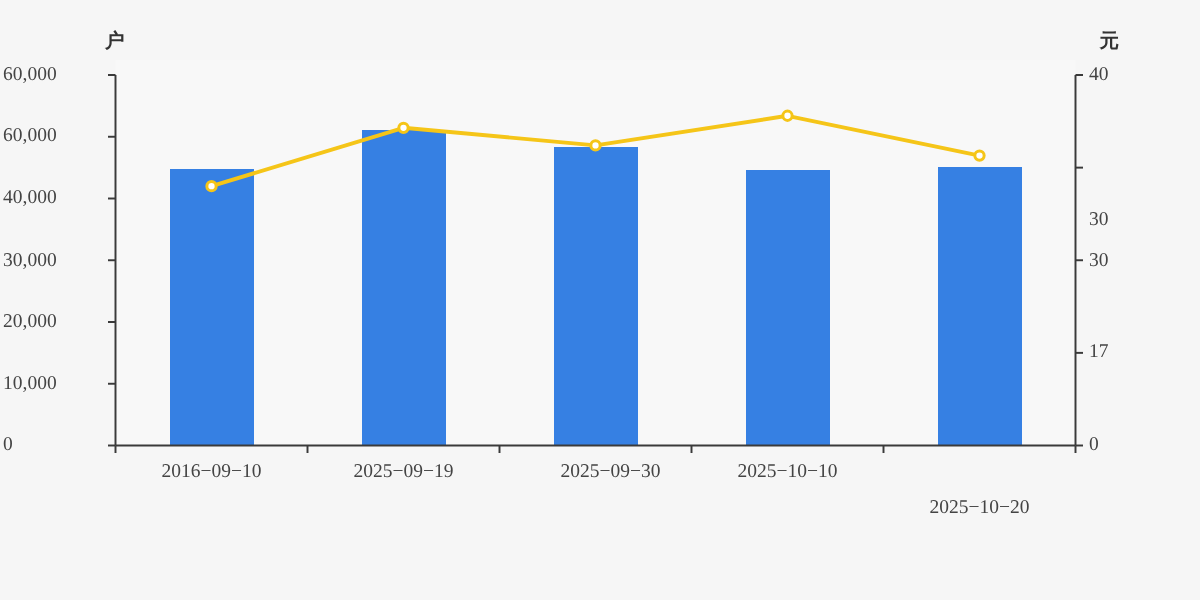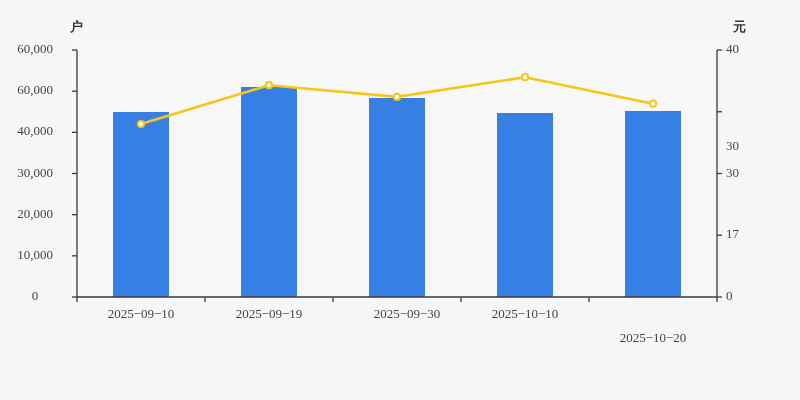--- a/index.html
+++ b/index.html
@@ -29,21 +29,21 @@
   #left-unit { left: 70px; top: 18px; }
   #right-unit { left: 733px; top: 18px; }
 
   .tick-label {
     position: absolute;
     font-size: 13px;
     color: #444444;
     white-space: nowrap;
     font-family: "Liberation Serif", "DejaVu Serif", serif;
   }
-  .tick-label.left  { text-align: center; }
+  .tick-label.left  { text-align: left; }
   .tick-label.right { text-align: left; }
   .tick-label.xcat  { text-align: center; }
   svg.plot {
     position: absolute;
     left: 0;
     top: 0;
     width: 800px;
     height: 400px;
     overflow: visible;
   }
@@ -100,20 +100,20 @@
       <div class="tick-label left" style="left: 2px; top: 205.667px; width: 66px;">20,000</div>
       <div class="tick-label left" style="left: 2px; top: 164.5px; width: 66px;">30,000</div>
       <div class="tick-label left" style="left: 2px; top: 123.333px; width: 66px;">40,000</div>
       <div class="tick-label left" style="left: 2px; top: 82.1667px; width: 66px;">60,000</div>
       <div class="tick-label left" style="left: 2px; top: 41px; width: 66px;">60,000</div>
       <div class="tick-label right" style="left: 726px; top: 288px; width: 50px;">0</div>
       <div class="tick-label right" style="left: 726px; top: 226.25px; width: 50px;">17</div>
       <div class="tick-label right" style="left: 726px; top: 164.5px; width: 50px;">30</div>
       <div class="tick-label right" style="left: 726px; top: 102.75px; width: 50px; margin-top: 35px;">30</div>
       <div class="tick-label right" style="left: 726px; top: 41px; width: 50px;">40</div>
-      <div class="tick-label xcat" style="left: 81px; top: 306px; width: 120px;">2025−09−10</div>
+      <div class="tick-label xcat" style="left: 81px; top: 306px; width: 120px;">2016−09−10</div>
       <div class="tick-label xcat" style="left: 209px; top: 306px; width: 120px;">2025−09−19</div>
       <div class="tick-label xcat" style="left: 347px; top: 306px; width: 120px;">2025−09−30</div>
       <div class="tick-label xcat" style="left: 465px; top: 306px; width: 120px;">2025−10−10</div>
       <div class="tick-label xcat" style="left: 593px; top: 306px; width: 120px; margin-top: 24px;">2025−10−20</div>
     </div>
 
 </div>
 
 </body></html>

